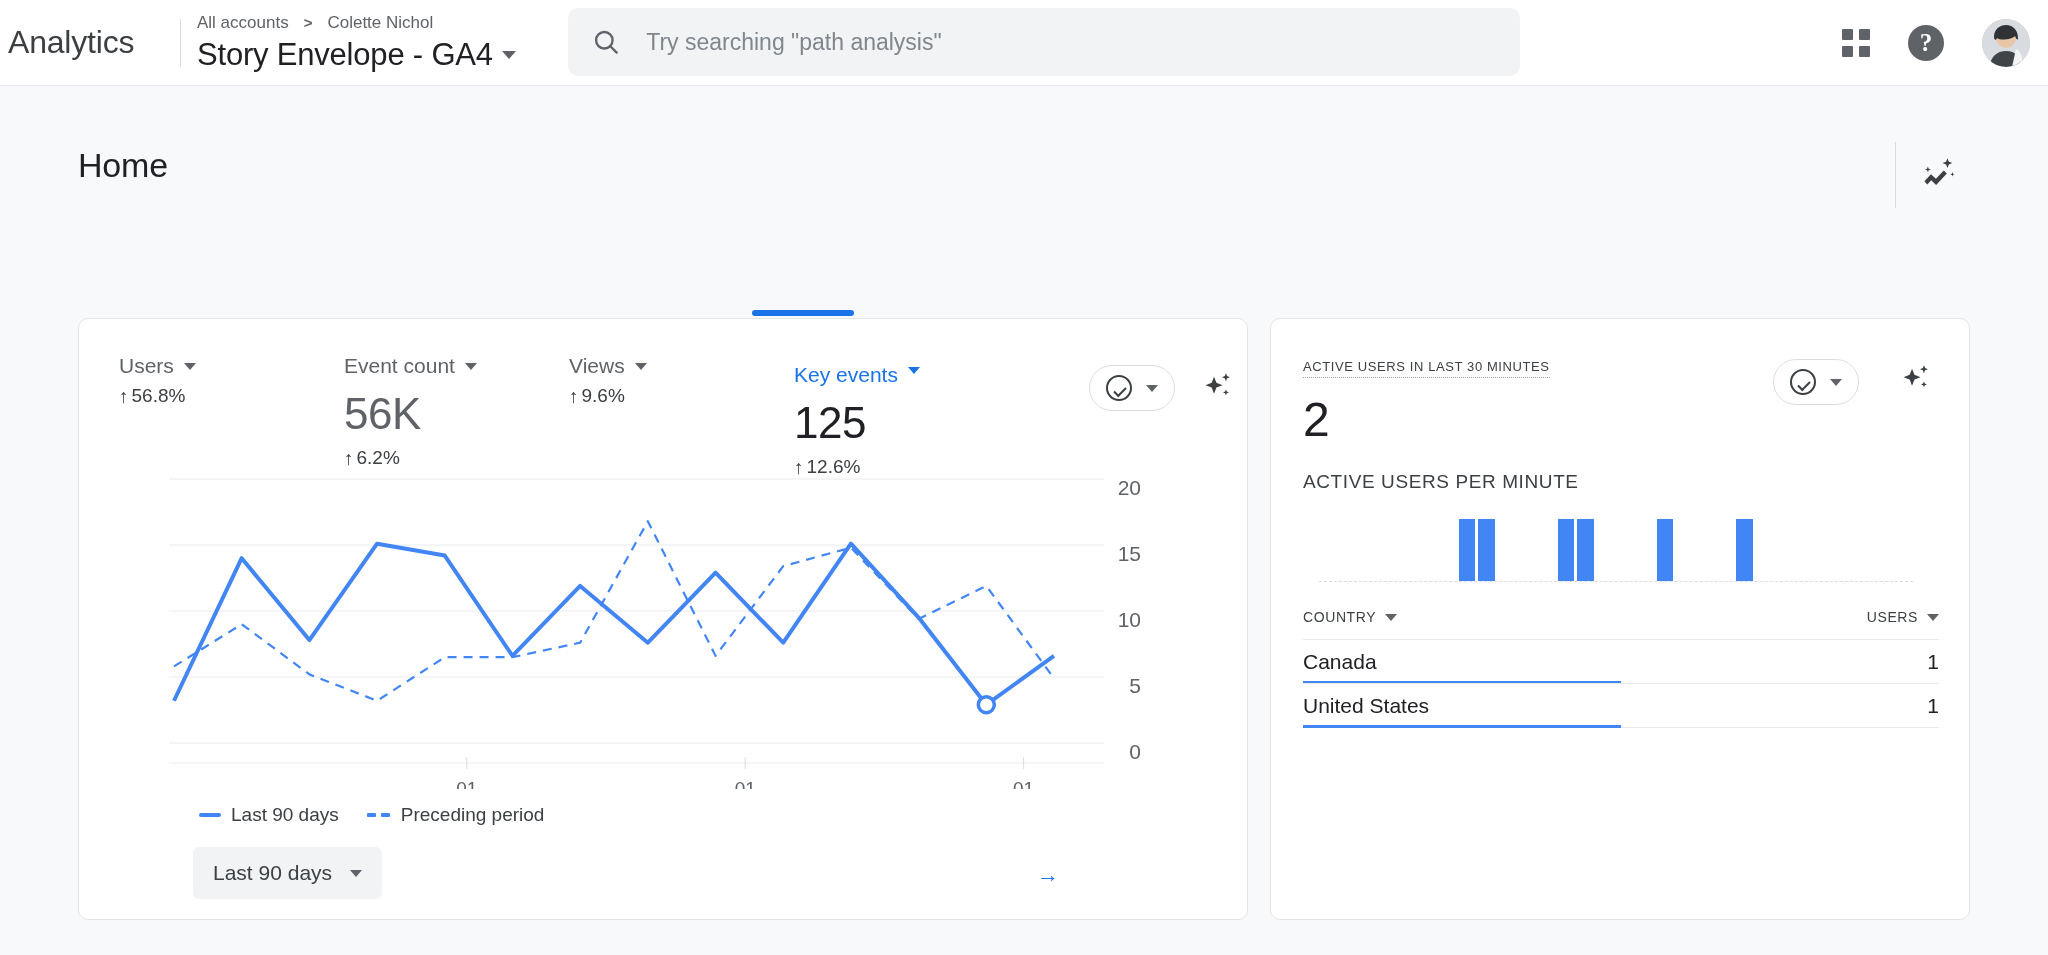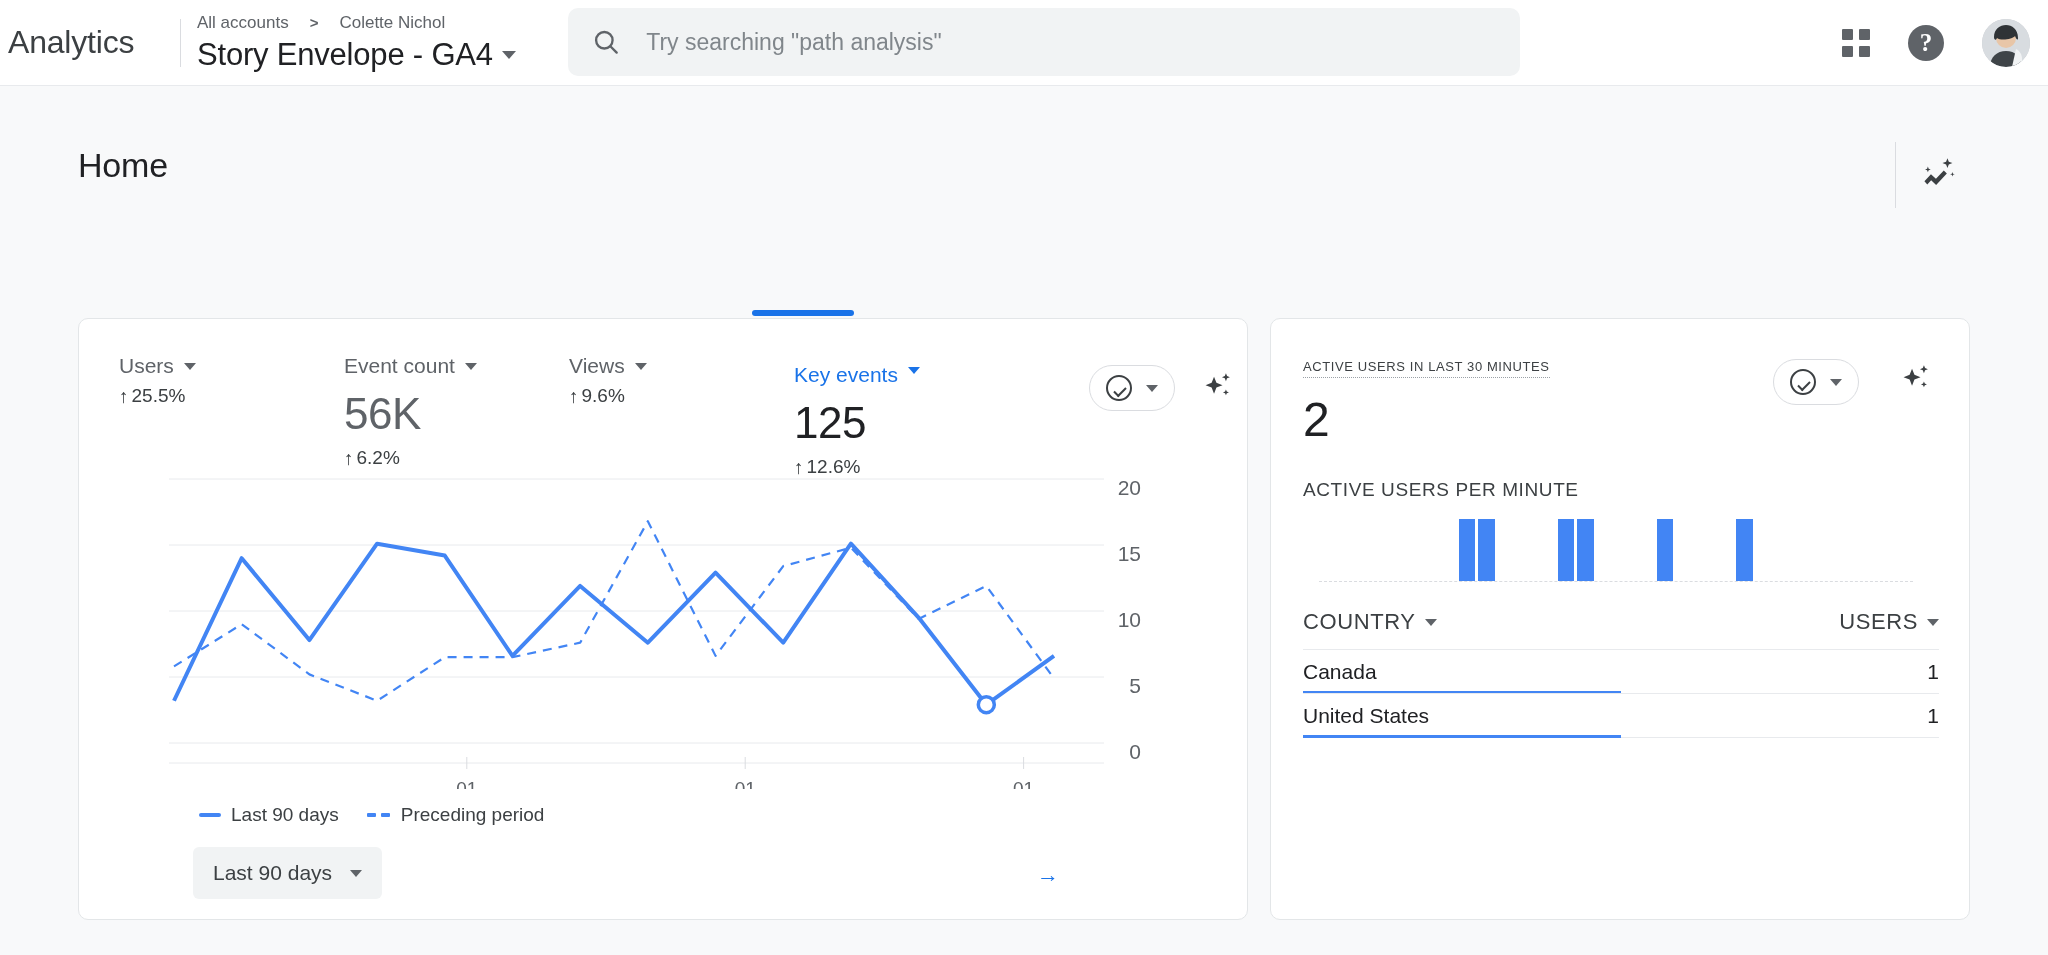--- a/index.html
+++ b/index.html
@@ -22,21 +22,21 @@
   .brand {
     font-size: 32px; color: #3c4043; font-weight: 400;
     margin-left: 8px; width: 172px; text-align: left;
     letter-spacing: -0.2px;
   }
   .topbar-divider {
     width: 1px; height: 48px; background: #dadce0; margin: 0 16px 0 0;
   }
   .account-block { display: flex; flex-direction: column; justify-content: center; }
   .breadcrumb {
-    font-size: 17px; color: #5f6368; display: flex; align-items: flex-start; gap: 21px;
+    font-size: 17px; color: #5f6368; display: flex; align-items: flex-start; gap: 15px;
     margin-bottom: 2px; line-height: 22px;
   }
   .bc-sep { font-size: 15px; color: #5f6368; font-weight: 600; }
   .property-row { display: flex; align-items: center; gap: 9px; }
   .property-name { font-size: 31px; color: #202124; line-height: 38px; letter-spacing: -0.2px; }
   .caret {
     width: 0; height: 0;
     border-left: 7px solid transparent; border-right: 7px solid transparent;
     border-top: 8px solid #5f6368;
   }
@@ -166,39 +166,39 @@
   .rt-title {
     position: absolute; left: 32px; top: 40px;
     font-size: 13px; letter-spacing: 0.6px; color: #3c4043;
     border-bottom: 1px dotted #9aa0a6; padding-bottom: 3px;
   }
   .rt-value {
     position: absolute; left: 32px; top: 72px;
     font-size: 48px; color: #202124; line-height: 58px;
   }
   .rt-sub {
-    position: absolute; left: 32px; top: 160px;
+    position: absolute; left: 32px; top: 152px;
     font-size: 19px; letter-spacing: 0.6px; color: #3c4043;
   }
   .rt-pill { position: absolute; right: 110px; top: 40px; }
   .rt-sparkle { position: absolute; right: 36px; top: 42px; }
 
   .rt-bars {
     position: absolute; left: 48px; top: 192px; width: 594px; height: 70px;
   }
   .rt-bar { position: absolute; bottom: 0; width: 17px; background: #4285f4; }
   .rt-baseline {
     position: absolute; left: 48px; top: 262px; width: 594px; height: 1px;
     border-top: 1px dashed #dadce0;
   }
 
   .rt-table { position: absolute; left: 32px; top: 290px; width: 636px; }
   .rt-thead {
     display: flex; justify-content: space-between; align-items: center;
-    font-size: 22px; letter-spacing: 0.6px; color: #3c4043; padding-bottom: 14px;
+    font-size: 14px; letter-spacing: 0.6px; color: #3c4043; padding-bottom: 14px;
   }
   .th-cell { display: flex; align-items: center; gap: 9px; cursor: pointer; }
   .rt-row {
     position: relative; display: flex; justify-content: space-between; align-items: center;
     height: 44px; border-top: 1px solid #e8eaed;
   }
   .rt-row .c-name { font-size: 21px; color: #202124; }
   .rt-row .c-val { font-size: 21px; color: #202124; }
   .rt-bar-under {
     position: absolute; left: 0; bottom: -1px; height: 3px; background: #4285f4;
@@ -275,21 +275,21 @@
   <div class="card" id="card-left">
 
     <div class="metric-tabs">
       <div class="metric-tab">
         <div class="m-head">
           <span class="m-label">Users</span>
           <span class="caret sm"></span>
         </div>
         <div class="m-delta">
           <span class="m-arrow">↑</span>
-          <span>25.5%</span>
+          <span>56.8%</span>
         </div>
       </div>
 
       <div class="metric-tab">
         <div class="m-head">
           <span class="m-label">Event count</span>
           <span class="caret sm"></span>
         </div>
         <div class="m-value">56K</div>
         <div class="m-delta">

